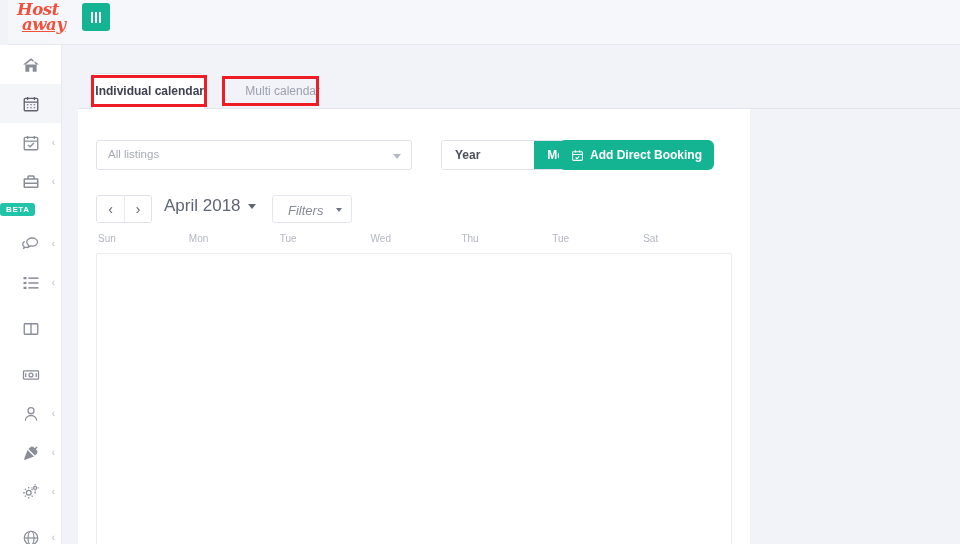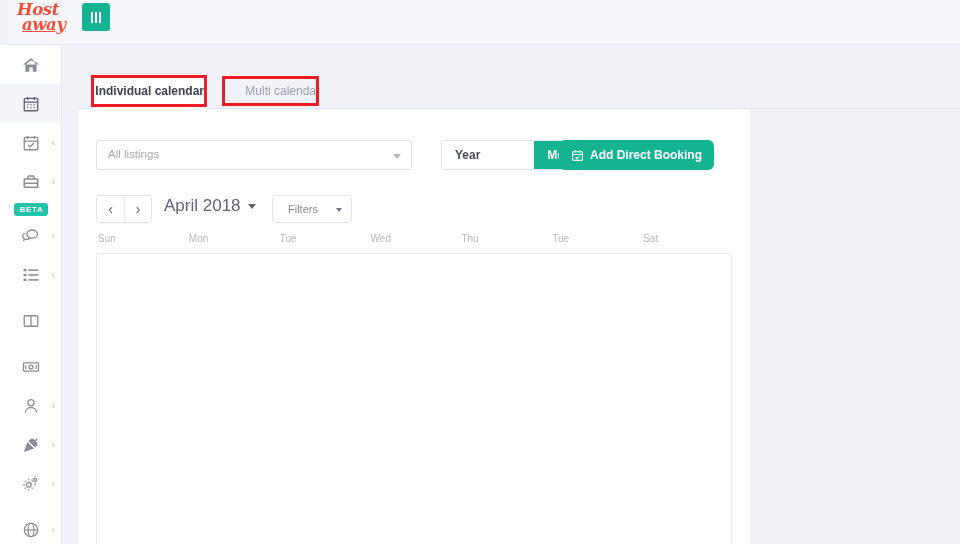--- a/index.html
+++ b/index.html
@@ -69,22 +69,22 @@
     color: #8a8d97;
   }
   .nav-item.active .ic { color: #5d626d; }
   .nav-item svg { width: 100%; height: 100%; display: block; }
   .chev {
     position: absolute; right: 7px; top: 50%;
     transform: translateY(-50%);
     color: #b9bcc6; font-size: 10px; line-height: 1;
   }
   .beta-badge {
-    width: 62px; text-align: center;
-    margin-top: -3px; margin-bottom: 0;
+    width: 62px; text-align: left;
+    margin-top: -3px; margin-bottom: 8px;
   }
   .beta-badge span {
     display: inline-block;
     background: #21c4a8;
     color: #ffffff;
     font-size: 8px;
     font-weight: bold;
     letter-spacing: 0.6px;
     padding: 2px 5px 2px 6px;
     border-radius: 3px;
@@ -221,21 +221,21 @@
   .month-label .caret { border-top-color: #5f6574; }
   .filters-btn {
     position: absolute; left: 176px; top: 0;
     width: 80px; height: 28px;
     border: 1px solid #e4e6ee; border-radius: 3px;
     background: #ffffff;
     cursor: pointer;
   }
   .filters-btn .t {
     position: absolute; left: 15px; top: 7px;
-    font-size: 11px; color: #858a96;
+    font-size: 13px; color: #858a96; font-style: italic;
   }
   .filters-btn .caret {
     position: absolute; right: 9px; top: 12px;
     border-left-width: 3.5px; border-right-width: 3.5px;
     border-top-width: 4.5px; border-top-color: #6e737f;
   }
 
   
   .weekdays {
     position: absolute; left: 18px; top: 124px;

